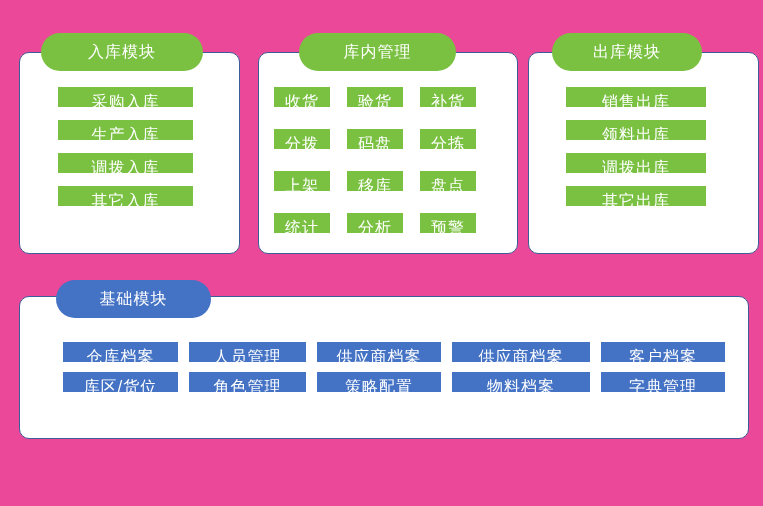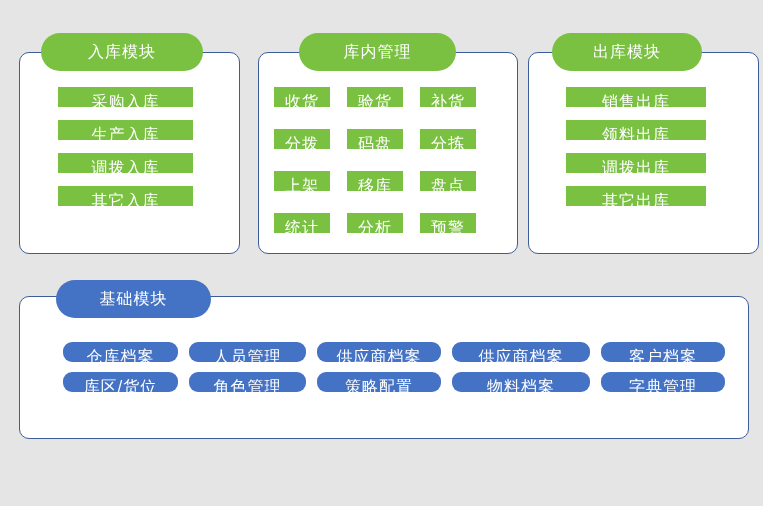--- a/index.html
+++ b/index.html
@@ -1,21 +1,21 @@
 <!DOCTYPE html>
 <html style="--green: #7ac142; --blue: #4472c4; --panel-border: #3d5d99; --text: #ffffff;"><head>
 <meta charset="utf-8">
 <style>
   html,body{margin:0;padding:0;background:#ffffff;}
   body{
     width:763px;height:506px;
     font-family:"Liberation Sans","DejaVu Sans",sans-serif;
     -webkit-font-smoothing:antialiased;
   }
-  .canvas{position:relative;width:763px;height:506px;background:#e5e5e5;overflow:hidden;}
+  .canvas{position:relative;width:763px;height:506px;background:#ec4899;overflow:hidden;}
 
   .panel{
     position:absolute;
     background:#ffffff;
     border:1.5px solid var(--panel-border,#3d5d99);
     border-radius:10px;
   }
   #panel-inbound  {left:19px;  top:52px;  width:219px; height:200px;}
   #panel-warehouse{left:258px; top:52px;  width:258px; height:200px;}
   #panel-outbound {left:528px; top:52px;  width:229px; height:200px;}
@@ -36,21 +36,21 @@
   #pill-base     {left:36px; top:-17px; width:155px;}
 
   .btn{
     background:var(--green,#7ac142);
     color:#ffffff;font-size:16px;
     height:20px;line-height:29px;
     text-align:center;
     white-space:nowrap;
     letter-spacing:1px;
   }
-  .btn.blue{background:var(--blue,#4472c4);border-radius:9px;}
+  .btn.blue{background:var(--blue,#4472c4);}
 
   .col{position:absolute;top:34px;display:flex;flex-direction:column;gap:13px;}
   #panel-inbound  .col{left:38px;width:135px;}
   #panel-outbound .col{left:37px;width:140px;}
   .col .btn{width:100%;}
 
   .grid{
     position:absolute;left:15px;top:34px;
     display:grid;
     grid-template-columns:repeat(3,56px);

